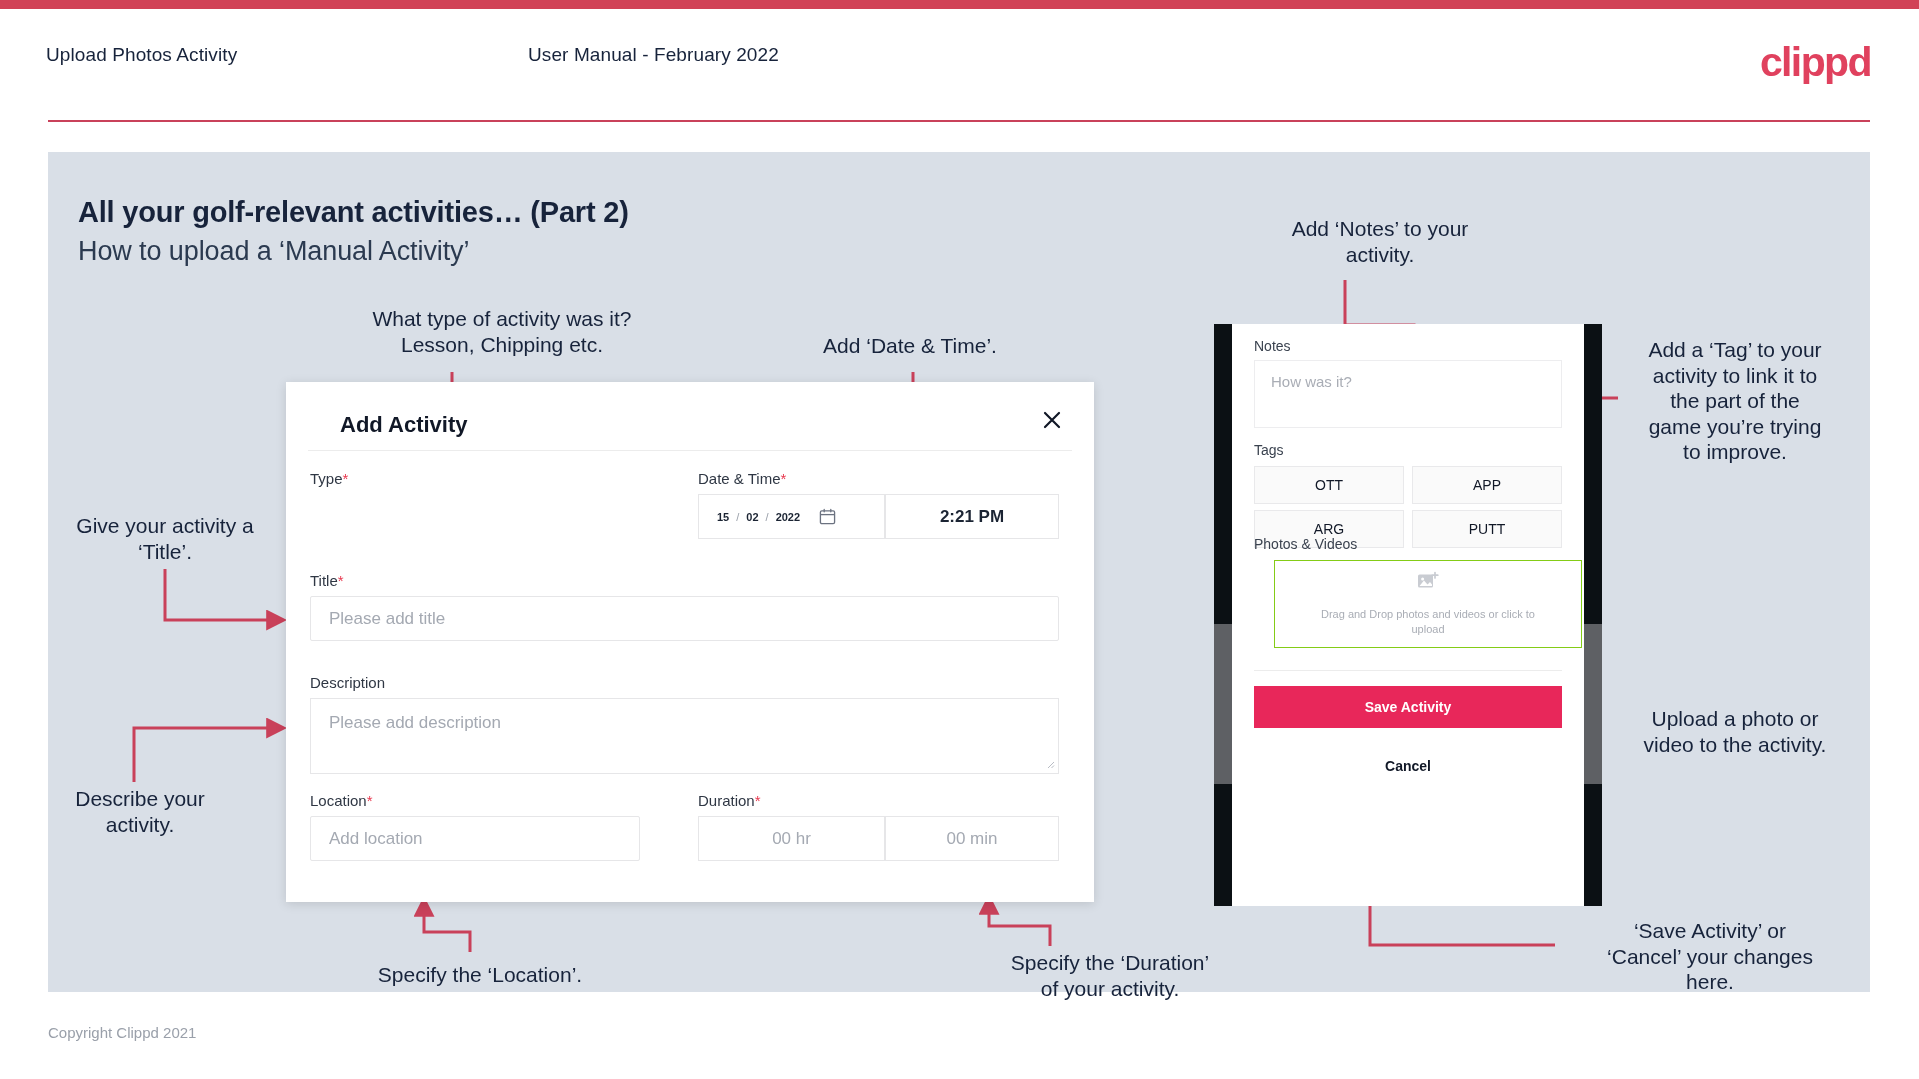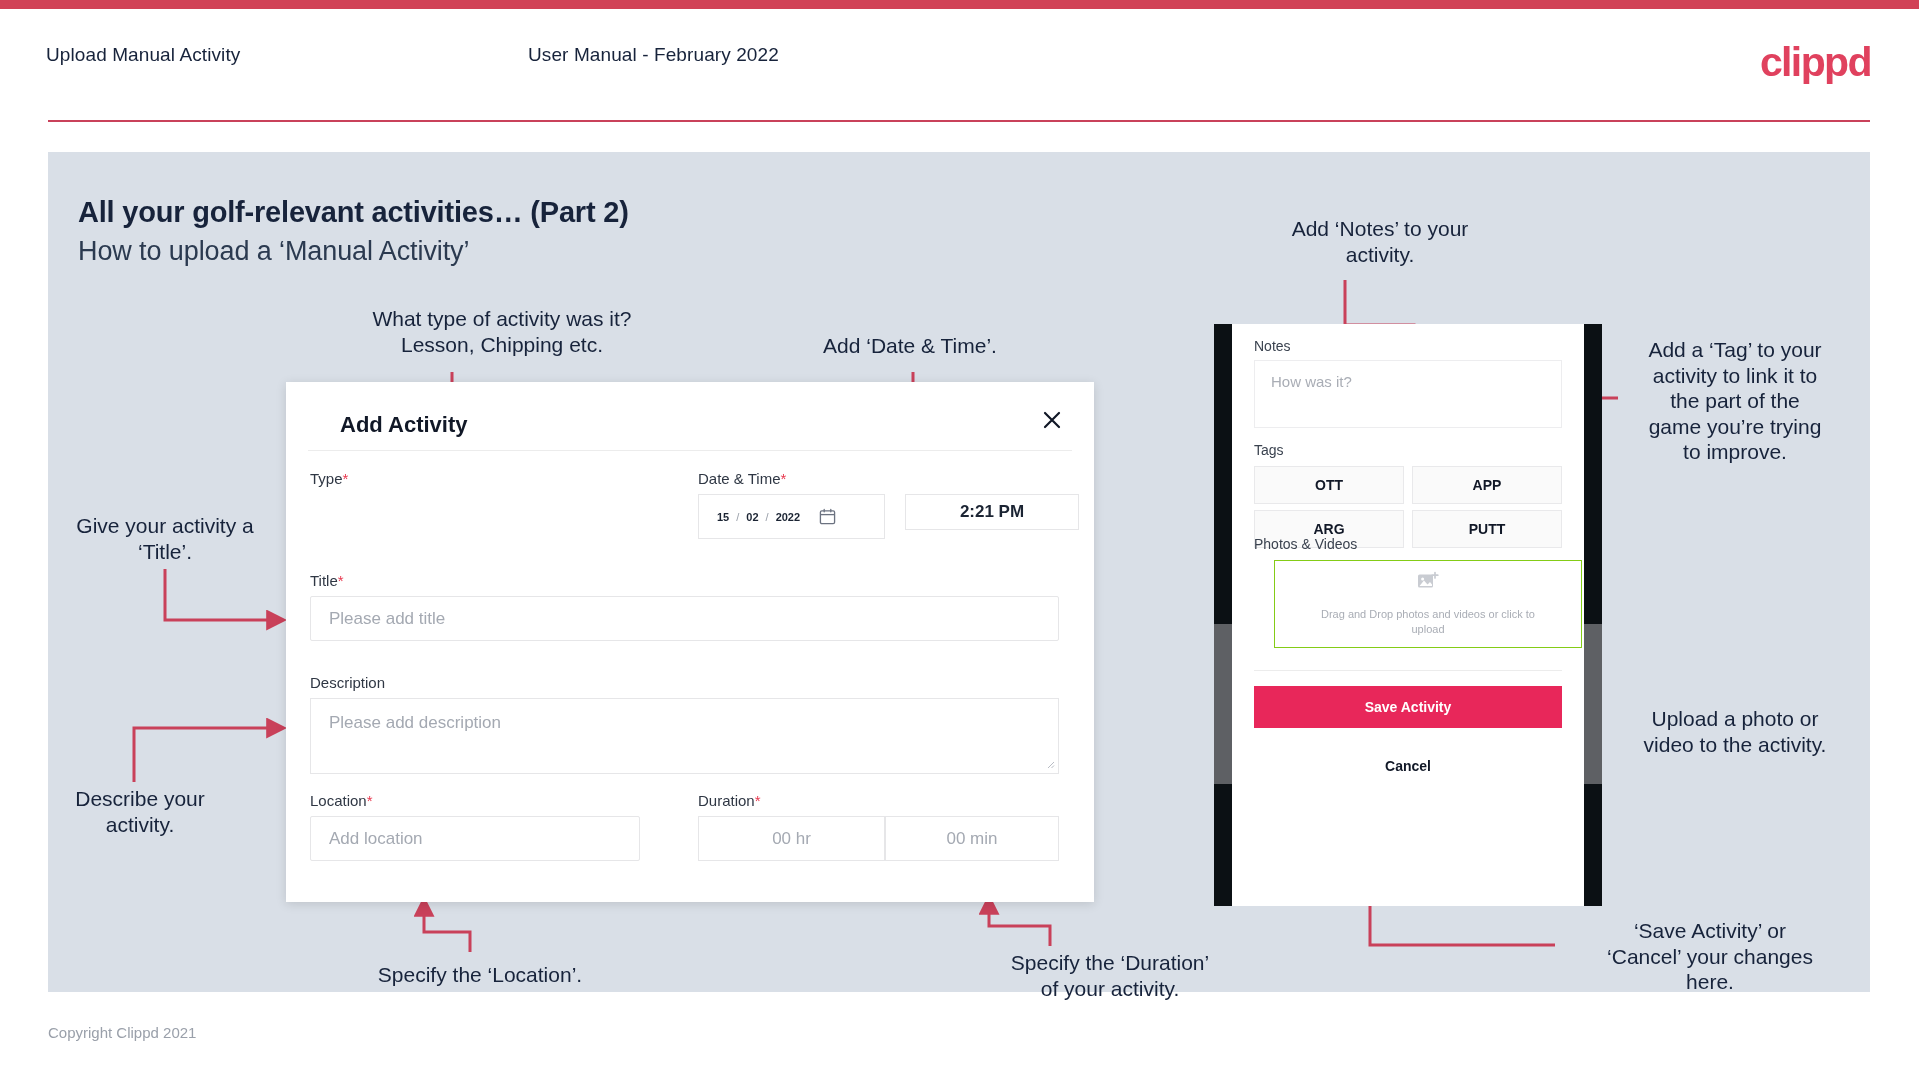--- a/index.html
+++ b/index.html
@@ -174,21 +174,21 @@
   }
   .ph-notes {
     position: absolute; left: 22px; top: 36px; width: 308px; height: 68px;
     border: 1px solid #ededef; background: #fff;
     font-size: 15px; color: #a9adb5; padding: 12px 16px;
   }
   .tag {
     position: absolute; width: 150px; height: 38px;
     border: 1px solid #e9e9eb; background: #fafafa;
     display: flex; align-items: center; justify-content: center;
-    font-size: 14px; font-weight: 700; color: #111827;
+    font-size: 14px; font-weight: 400; color: #111827;
   }
   .dropzone {
     position: absolute; left: 22px; top: 236px; width: 308px; height: 88px;
     border: 1px solid #84cc16; background: #fff;
     display: flex; flex-direction: column; align-items: center;
     justify-content: center; gap: 12px; margin-left: 20px;
   }
   .dz-text {
     font-size: 11px; color: #a9adb5; text-align: center; line-height: 1.35;
     width: 230px;
@@ -209,21 +209,21 @@
     font-size: 14px; font-weight: 700; color: #111827; cursor: pointer;
   }
 </style>
 </head>
 <body>
 
 <div id="root">
 
   <div class="top-bar"></div>
 
-  <div class="hdr-title">Upload Manual Activity</div>
+  <div class="hdr-title">Upload Photos Activity</div>
   <div class="hdr-sub">User Manual - February 2022</div>
   <div class="hdr-rule"></div>
   <div class="logo">clippd</div>
 
   <div class="slide"></div>
 
   <div class="slide-h1">All your golf-relevant activities… (Part 2)</div>
   <div class="slide-h2">How to upload a ‘Manual Activity’</div>
 
   <div class="anno c" style="left:352px; top:306px; width:300px;">What type of activity was it?
@@ -302,21 +302,21 @@
       <span class="sep">/</span>
       <span>2022</span>
       <span style="margin-left:12px;display:inline-flex;">
         <svg width="17" height="17" viewBox="0 0 18 18">
           <rect x="1.5" y="3" width="15" height="13.5" rx="1.5" fill="none" stroke="#6b7280" stroke-width="1.4"></rect>
           <path d="M1.5 7 H16.5" stroke="#6b7280" stroke-width="1.4"></path>
           <path d="M5.5 1.5 V4 M12.5 1.5 V4" stroke="#6b7280" stroke-width="1.4" stroke-linecap="round"></path>
         </svg>
       </span>
     </div>
-    <div class="timebox" style="left:599px; top:112px; width:174px; height:36px;margin-left:20px;">2:21 PM</div>
+    <div class="timebox" style="left:599px; top:112px; width:174px; height:45px;">2:21 PM</div>
 
     <div class="fld-label" style="left:24px; top:190px;">
       <span>Title</span><span class="req">*</span>
     </div>
     <div class="inputbox" style="left:24px; top:214px; width:749px; height:45px;">
       <span>Please add title</span>
     </div>
 
     <div class="fld-label" style="left:24px; top:292px;">
       <span>Description</span><span class="req"></span>

